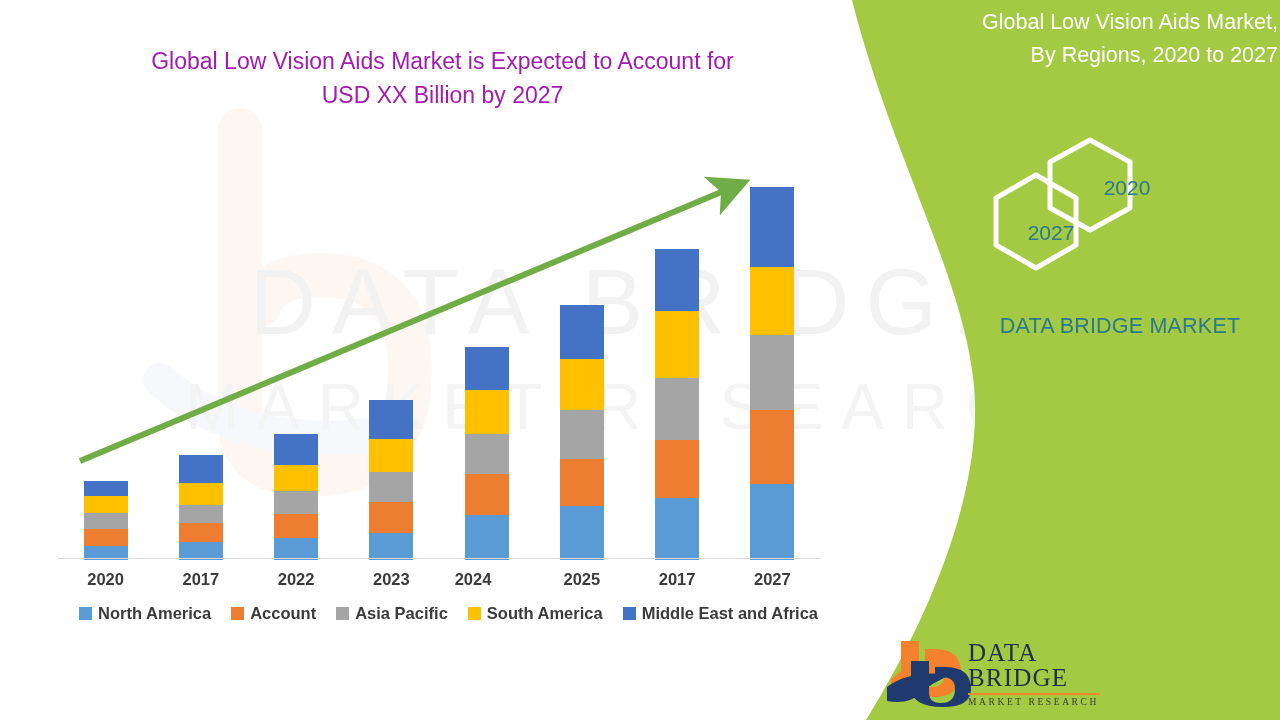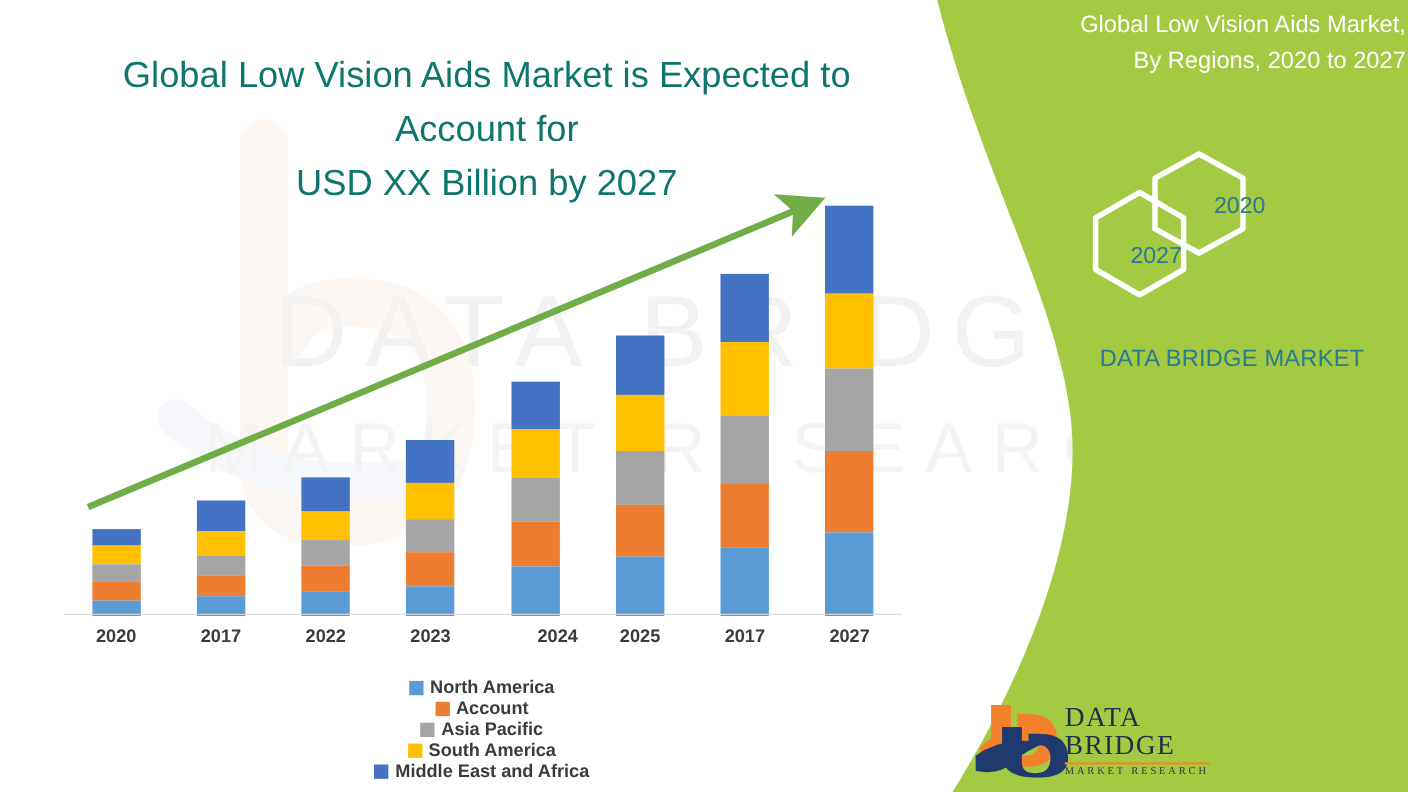--- a/index.html
+++ b/index.html
@@ -23,22 +23,22 @@
   .bg-watermark .l2{font-size:64px;letter-spacing:18px;color:#f4f4f4;}
 
   .bg-logo-ghost{
     position:absolute;left:120px;top:90px;width:420px;height:420px;
     opacity:.5;pointer-events:none;
   }
 
   
   .chart-title{
     position:absolute;left:70px;top:44px;width:745px;
-    text-align:center;color:#0f766e;
-    font-size:33px;line-height:1.48;font-weight:400;
+    text-align:center;color:#a21caf;
+    font-size:23px;line-height:1.48;font-weight:400;
   }
 
   .plot{
     position:absolute;left:58px;top:150px;width:762px;height:410px;
   }
   .axis-line{
     position:absolute;left:58px;top:558px;width:762px;height:1px;background:#d9d9d9;
   }
   .bar{
     position:absolute;bottom:0;width:44px;
@@ -47,22 +47,22 @@
 
   .xlabels{
     position:absolute;left:58px;top:570px;width:762px;height:30px;
   }
   .xlabel{
     position:absolute;top:0;width:96px;text-align:center;
     font-size:16.5px;font-weight:bold;color:#3b3b3b;
   }
 
   .legend{
-    position:absolute;left:58px;top:616px;width:780px;height:26px;
-    display:flex;align-items:center;justify-content:flex-start;flex-direction:column;
+    position:absolute;left:58px;top:600px;width:780px;height:26px;
+    display:flex;align-items:center;justify-content:flex-end;
   }
   .legend-item{display:flex;align-items:center;margin-right:20px;}
   .legend-swatch{width:13px;height:13px;display:inline-block;margin-right:6px;}
   .legend-label{font-size:16.5px;font-weight:bold;color:#3b3b3b;white-space:nowrap;}
 
   .arrow-svg{position:absolute;left:0;top:0;width:860px;height:620px;pointer-events:none;}
 
   
   .green-panel{position:absolute;left:820px;top:0;width:460px;height:720px;}
   .panel-title{
@@ -178,21 +178,21 @@
       </marker>
     </defs>
     <line x1="80" y1="461" x2="726" y2="190" stroke="#70AD47" stroke-width="6" marker-end="url(#ah)"></line>
   </svg>
 
   <div class="xlabels" id="xlabels">
       <div class="xlabel" style="left: -0.375px;">2020</div>
       <div class="xlabel" style="left: 94.875px;">2017</div>
       <div class="xlabel" style="left: 190.125px;">2022</div>
       <div class="xlabel" style="left: 285.375px;">2023</div>
-      <div class="xlabel" style="left: 401px;">2024</div>
+      <div class="xlabel" style="left: 367px;">2024</div>
       <div class="xlabel" style="left: 475.875px;">2025</div>
       <div class="xlabel" style="left: 571.125px;">2017</div>
       <div class="xlabel" style="left: 666.375px;">2027</div>
     </div>
 
   <div class="legend" id="legend">
       <div class="legend-item">
         <span class="legend-swatch" style="background: rgb(91, 155, 213);"></span>
         <span class="legend-label">North America</span>
       </div>

